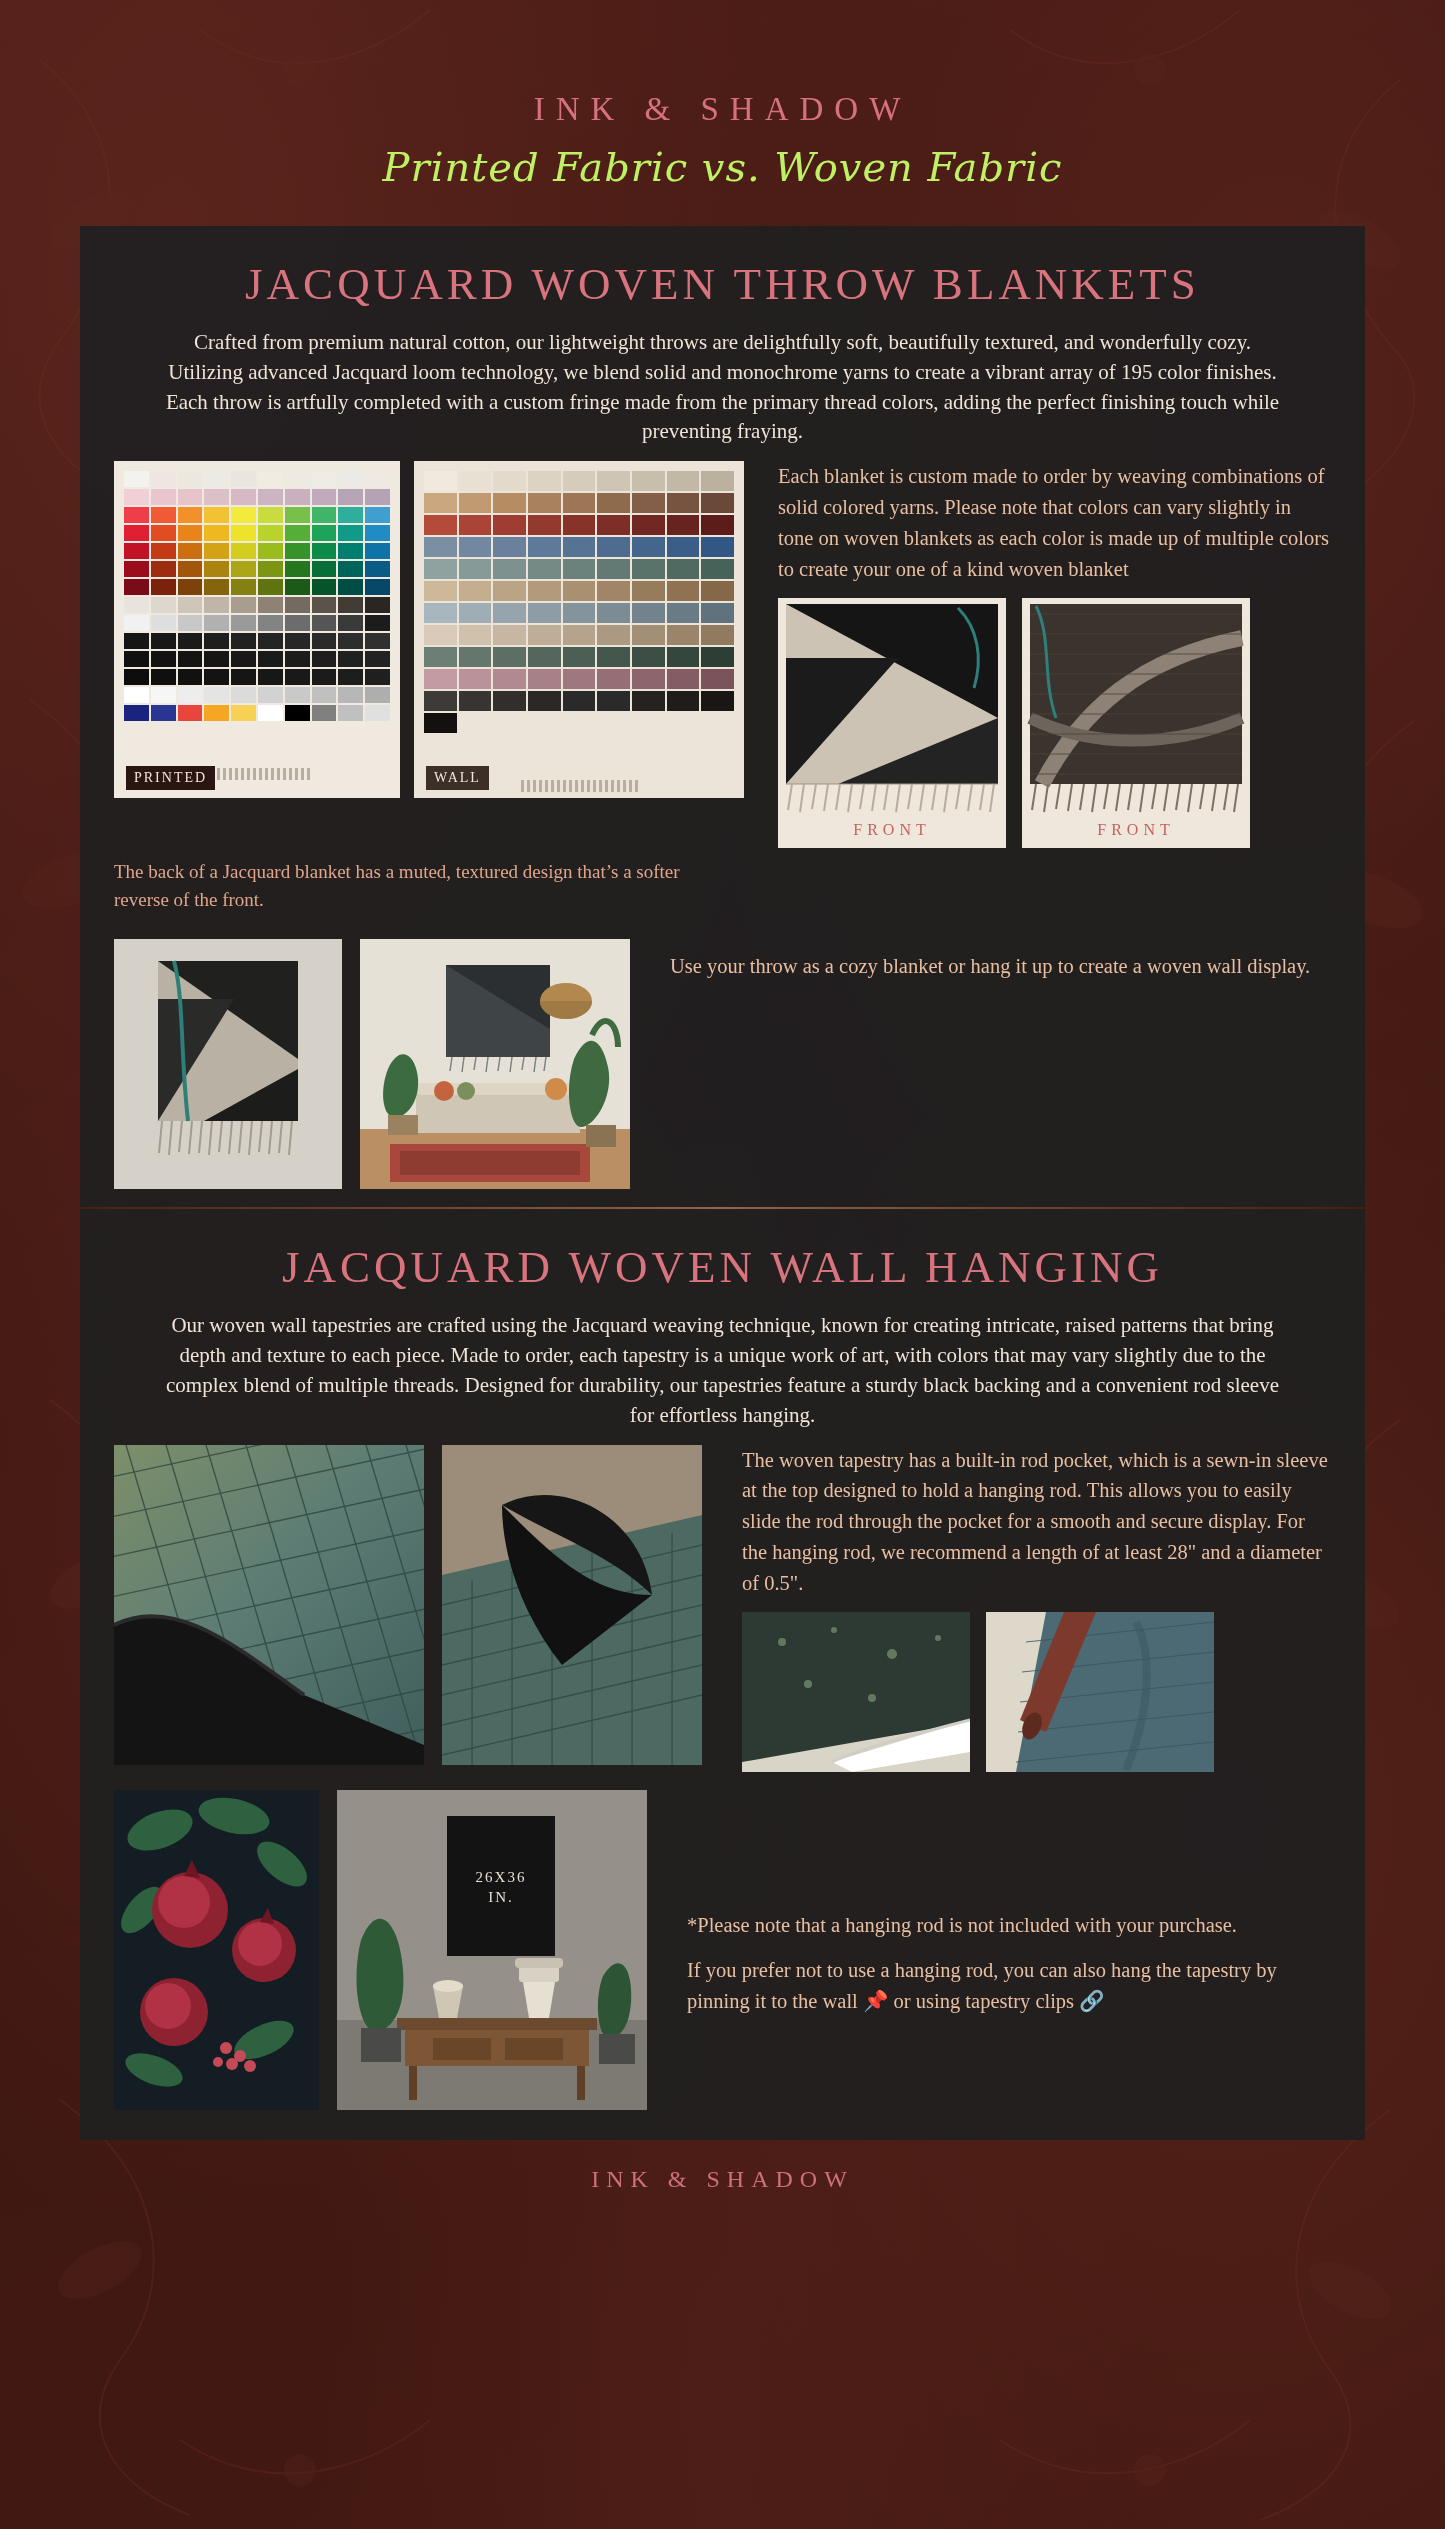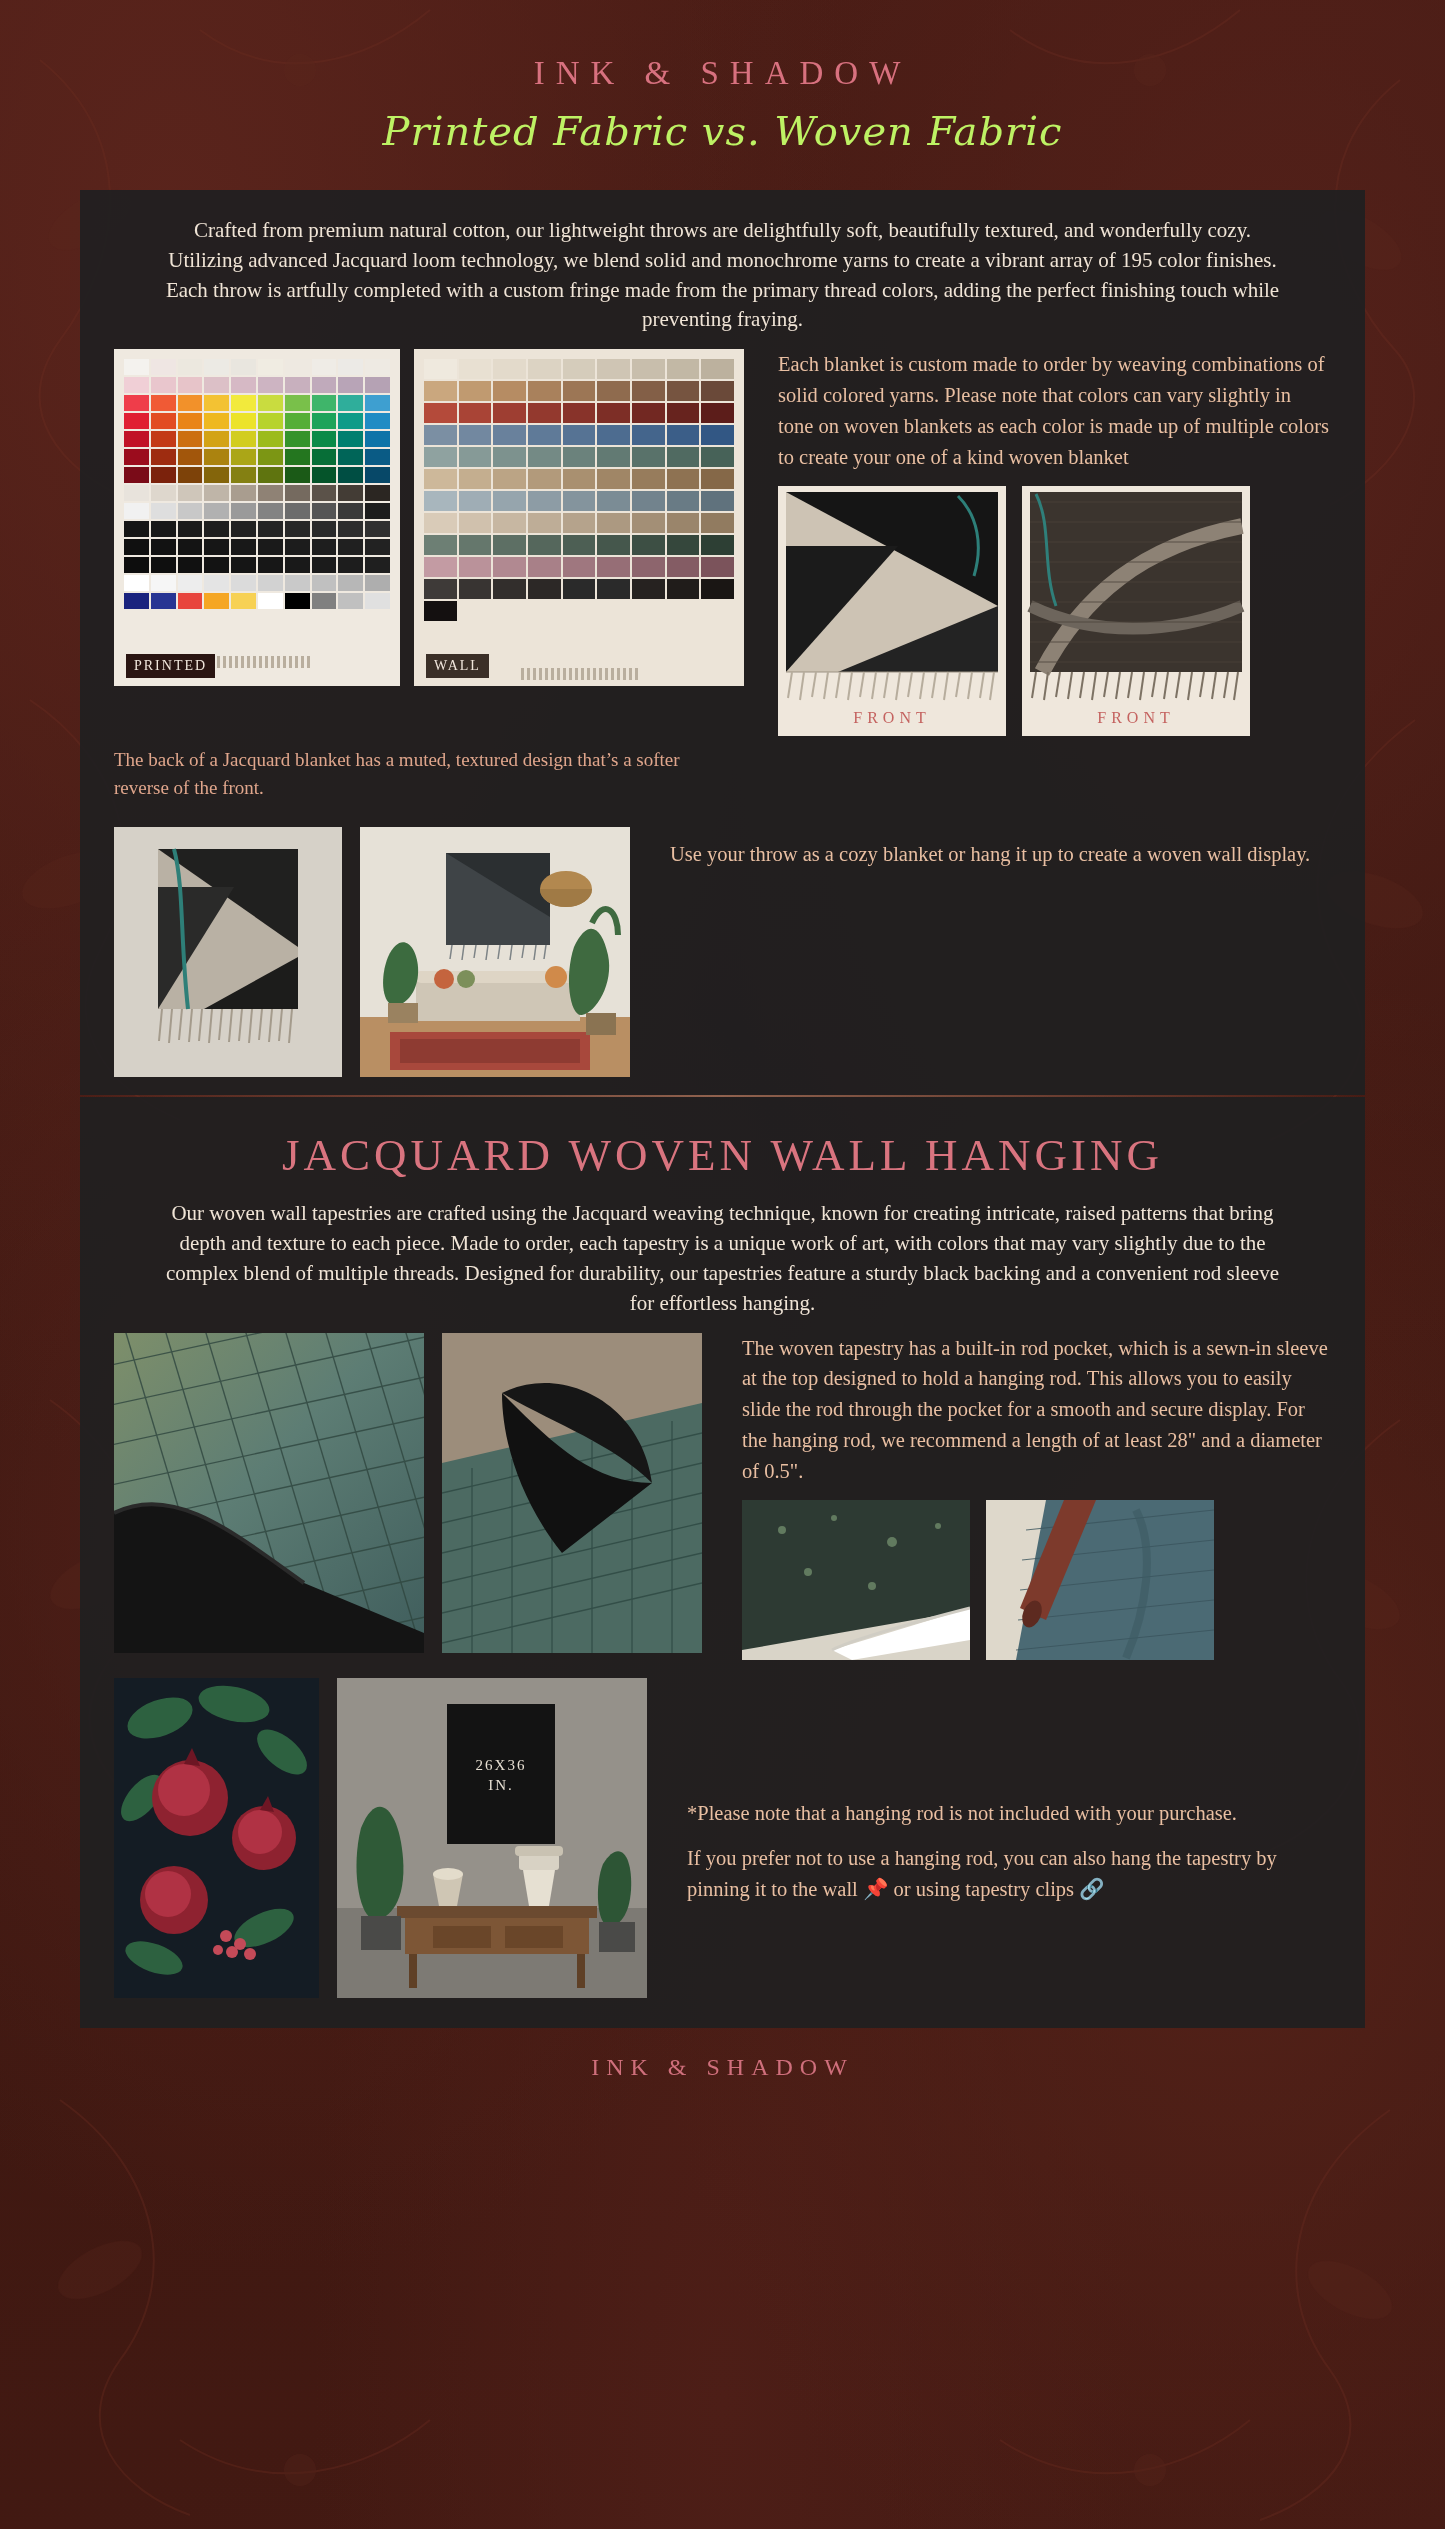--- a/index.html
+++ b/index.html
@@ -27,21 +27,22 @@
       radial-gradient(ellipse at 50% 95%, #4d1e17 0%, rgba(77,30,23,0) 40%),
       linear-gradient(160deg, #4c1d16 0%, #3b1710 45%, #451a13 100%);
     overflow: hidden;
   }
   .bg-wrap svg { position:absolute; inset:0; width:100%; height:100%; opacity:.5; }
 
   
   .page {
     position: relative;
     width: 1445px;
-    padding: 0;
+    padding: 12px;
+    margin-top: 24px;
   }
   .header {
     text-align: center;
     padding: 55px 0 10px 0;
   }
   .brand-top {
     color: #d8717f;
     font-size: 33px;
     letter-spacing: 11px;
     font-family: "Liberation Serif", serif;
@@ -193,20 +194,21 @@
 </div>
 
 <div class="page">
 
   <div class="header">
     <div class="brand-top">INK  &amp;  SHADOW</div>
     <div class="subtitle">Printed Fabric vs. Woven Fabric</div>
   </div>
 
   <div class="panel top">
+    <h2 class="section-title">JACQUARD WOVEN THROW BLANKETS</h2>
     <p class="body-copy">Crafted from premium natural cotton, our lightweight throws are delightfully soft, beautifully textured, and wonderfully cozy. Utilizing advanced Jacquard loom technology, we blend solid and monochrome yarns to create a vibrant array of 195 color finishes. Each throw is artfully completed with a custom fringe made from the primary thread colors, adding the perfect finishing touch while preventing fraying.</p>
 
     <div class="row" style="align-items:flex-start; margin-top:10px;">
 
       <div style="display:flex; gap:14px;">
 
         <div class="chart printed">
           <div class="grid-swatches" id="printed-grid" style="grid-template-columns: repeat(10, 1fr);">
               <div class="sw" style="height: 16px; background: rgb(244, 242, 238);"></div>
               <div class="sw" style="height: 16px; background: rgb(239, 230, 227);"></div>

